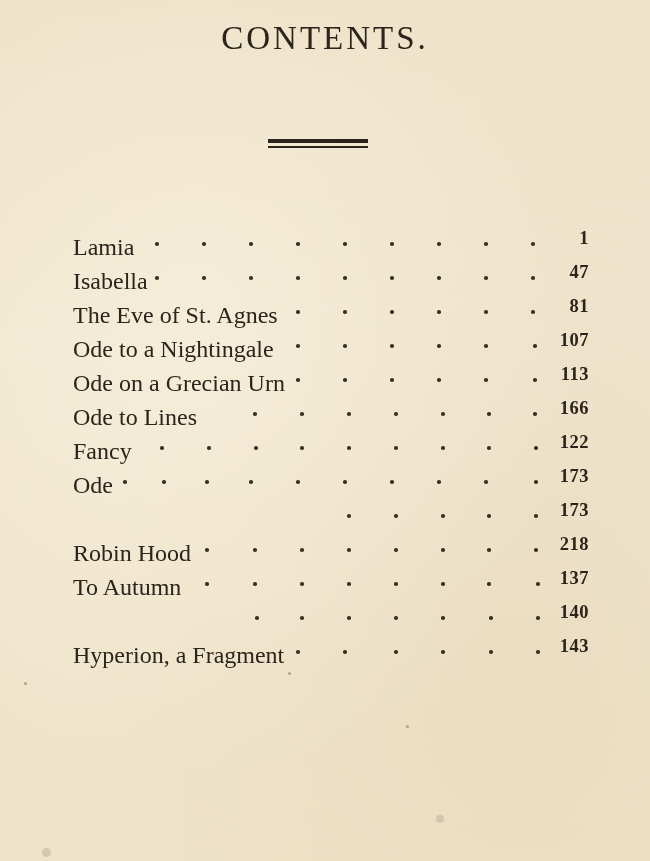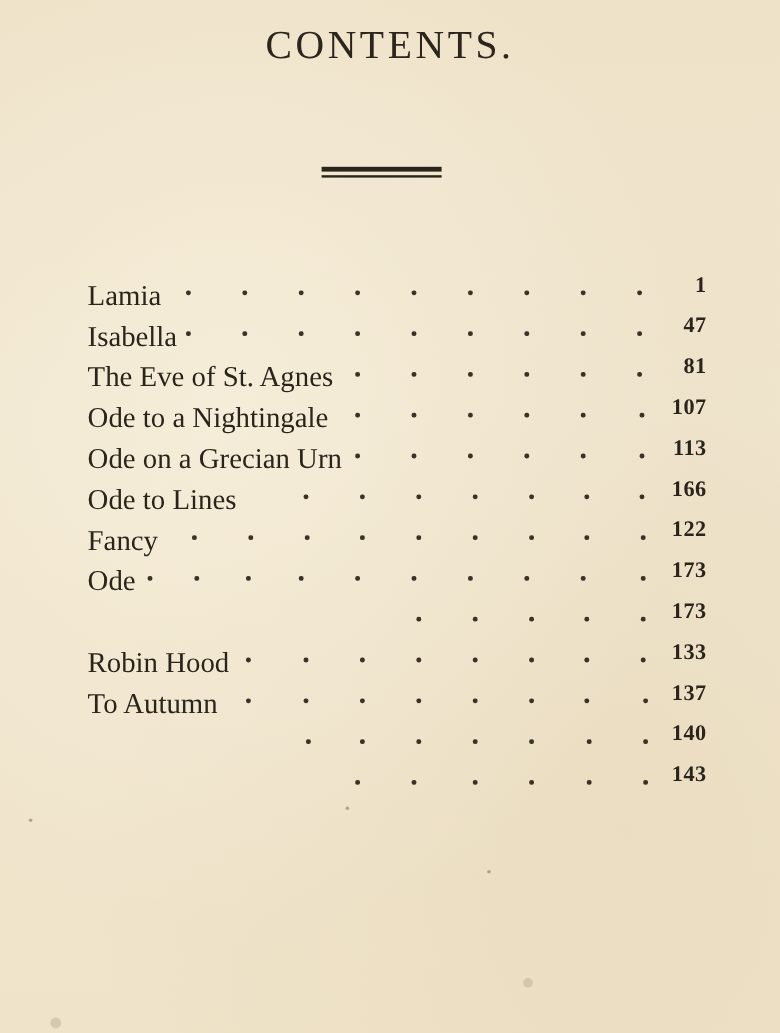--- a/index.html
+++ b/index.html
@@ -145,21 +145,21 @@
     <div class="row" style="top:506px">
       <span class="page-num">173</span>
     <span class="dot" style="left: 347px;"></span>
         <span class="dot" style="left: 394px;"></span>
         <span class="dot" style="left: 441px;"></span>
         <span class="dot" style="left: 487px;"></span>
         <span class="dot" style="left: 534px;"></span>
       </div>
     <div class="row" style="top:540px">
       <span class="label">Robin Hood</span>
-      <span class="page-num">133</span>
+      <span class="page-num">218</span>
     <span class="dot" style="left: 205px;"></span>
         <span class="dot" style="left: 253px;"></span>
         <span class="dot" style="left: 300px;"></span>
         <span class="dot" style="left: 347px;"></span>
         <span class="dot" style="left: 394px;"></span>
         <span class="dot" style="left: 441px;"></span>
         <span class="dot" style="left: 487px;"></span>
         <span class="dot" style="left: 534px;"></span>
       </div>
     <div class="row" style="top:574px">
@@ -178,20 +178,21 @@
       <span class="page-num">140</span>
     <span class="dot" style="left: 255px;"></span>
         <span class="dot" style="left: 300px;"></span>
         <span class="dot" style="left: 347px;"></span>
         <span class="dot" style="left: 394px;"></span>
         <span class="dot" style="left: 441px;"></span>
         <span class="dot" style="left: 489px;"></span>
         <span class="dot" style="left: 536px;"></span>
       </div>
     <div class="row" style="top:642px">
+      <span class="label">Hyperion, a Fragment</span>
       <span class="page-num">143</span>
     <span class="dot" style="left: 296px;"></span>
         <span class="dot" style="left: 343px;"></span>
         <span class="dot" style="left: 394px;"></span>
         <span class="dot" style="left: 441px;"></span>
         <span class="dot" style="left: 489px;"></span>
         <span class="dot" style="left: 536px;"></span>
       </div>
   </div>
 

